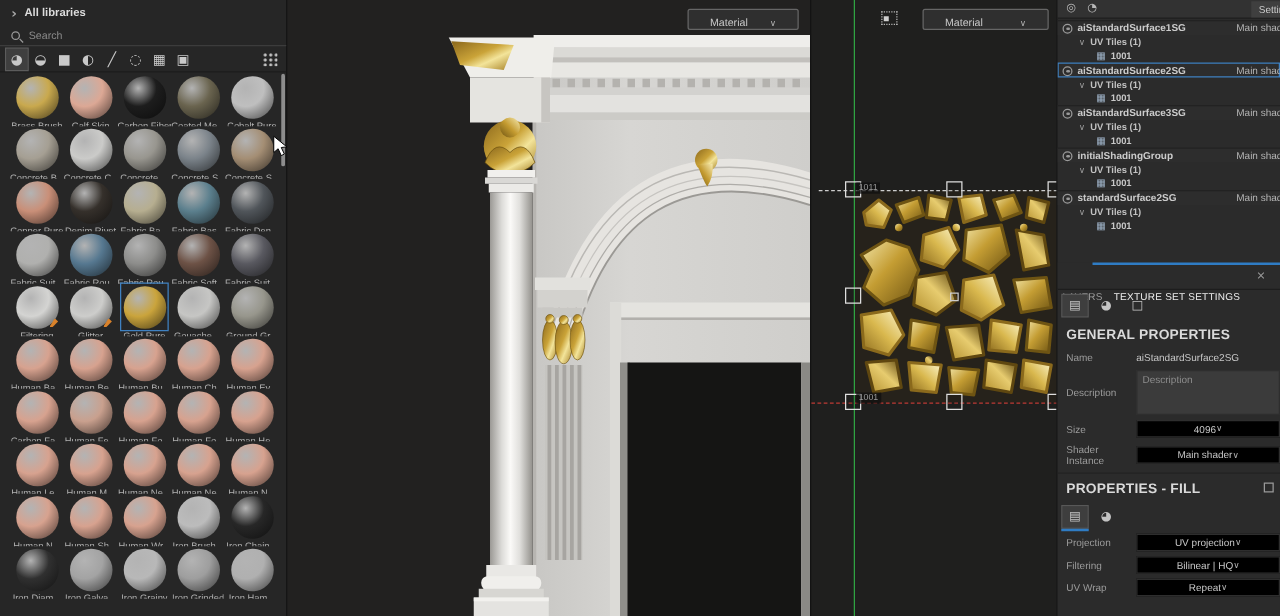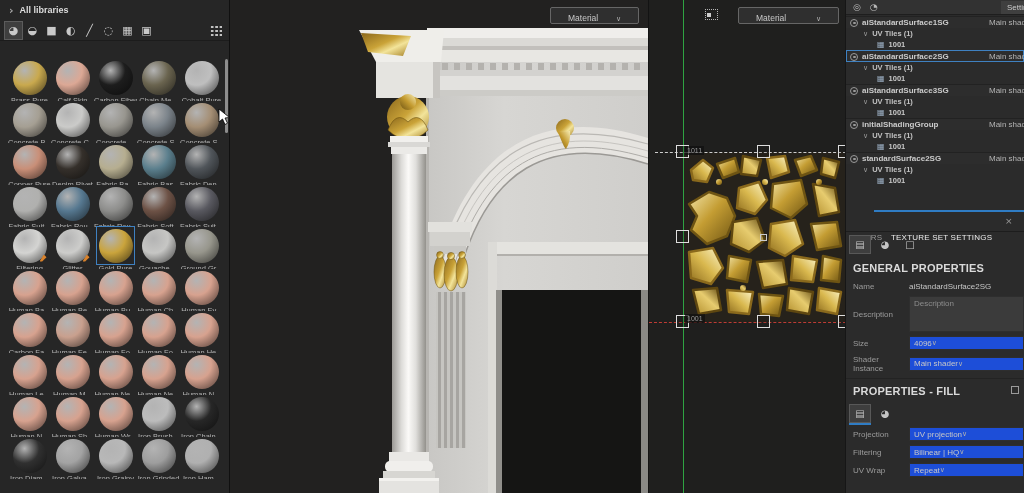--- a/index.html
+++ b/index.html
@@ -76,75 +76,79 @@
 .rp-body{position:absolute;top:232px;left:0;right:0}
 .tool-row{display:flex;gap:5px;padding:4px 4px 3px}
 .tbtn{width:20px;height:17px;display:flex;align-items:center;justify-content:center;color:#c3c3c3;font-size:10px;position:relative;line-height:1}
 .tbtn.sel{background:#3e3e3e;outline:1px solid #585858}
 .tbtn.blue::after{content:"";position:absolute;left:-1px;right:-1px;bottom:-3px;height:2px;background:#2f7cc4}
 .sec-title{font-weight:bold;color:#dadada;font-size:11px;padding:6px 7px 4px;letter-spacing:.2px}
 .frow{display:flex;align-items:center;padding:2px 0 2px 7px;min-height:16px}
 .frow.top{align-items:center}
 .flabel{width:56px;color:#9b9b9b;flex:none;padding-top:1px}
 .fplain{color:#c7c7c7}
-.ffield{flex:1;height:14px;background:#1d4ed8;border:1px solid #2e2e2e;display:flex;align-items:center;justify-content:flex-start;padding:0 4px;color:#c7c7c7}
+.ffield{flex:1;height:14px;background:#000000;border:1px solid #2e2e2e;display:flex;align-items:center;justify-content:center;padding:0 4px;color:#c7c7c7}
 .farea{flex:1;height:36px;background:#3b3b3b;border:1px solid #2e2e2e;color:#8d8d8d;padding:2px 4px}
 .hdr-row{position:relative;border-top:1px solid #232323;margin-top:3px}
 .hdr-icon{position:absolute;right:5px;top:7px;width:8px;height:8px;border:1px solid #9a9a9a}
 
 
 .cursor{position:absolute;z-index:50}
 </style>
 </head>
 <body>
 
 <div class="app">
 
   <div class="shelf">
     <div class="shelf-header">
       <span class="chev-r glyph">›</span>
       <span>All libraries</span>
+    </div>
+    <div class="search-row">
+      <span class="mag"></span>
+      <span class="search-ph">Search</span>
     </div>
     <div class="filter-bar">
       <div style="display:flex;gap:2px">
           <div class="ficon glyph sel">◕</div>
           <div class="ficon glyph">◒</div>
           <div class="ficon glyph">■</div>
           <div class="ficon glyph">◐</div>
           <div class="ficon glyph">╱</div>
           <div class="ficon glyph">◌</div>
           <div class="ficon glyph">▦</div>
           <div class="ficon glyph">▣</div>
         </div>
       <div class="grid-toggle"></div>
     </div>
     <div class="materials">
         <div class="mat-cell">
           <div class="sphere-wrap">
             <div class="sphere" style="background: radial-gradient(circle at 34% 28%, rgba(255, 255, 255, 0.65), rgb(201, 169, 78) 44%, rgba(0, 0, 0, 0.9) 128%);"></div>
           </div>
-          <div class="mat-label">Brass Pure</div>
+          <div class="mat-label">Brass Brush</div>
         </div>
         <div class="mat-cell">
           <div class="sphere-wrap">
             <div class="sphere" style="background: radial-gradient(circle at 34% 28%, rgba(255, 255, 255, 0.65), rgb(220, 168, 149) 44%, rgba(0, 0, 0, 0.9) 128%);"></div>
           </div>
           <div class="mat-label">Calf Skin</div>
         </div>
         <div class="mat-cell">
           <div class="sphere-wrap">
             <div class="sphere" style="background: radial-gradient(circle at 34% 28%, rgba(255, 255, 255, 0.65), rgb(29, 29, 29) 44%, rgba(0, 0, 0, 0.9) 128%);"></div>
           </div>
           <div class="mat-label">Carbon Fiber</div>
         </div>
         <div class="mat-cell">
           <div class="sphere-wrap">
             <div class="sphere" style="background: radial-gradient(circle at 34% 28%, rgba(255, 255, 255, 0.65), rgb(106, 100, 79) 44%, rgba(0, 0, 0, 0.9) 128%);"></div>
           </div>
-          <div class="mat-label">Chain Me...</div>
+          <div class="mat-label">Coated Me...</div>
         </div>
         <div class="mat-cell">
           <div class="sphere-wrap">
             <div class="sphere" style="background: radial-gradient(circle at 34% 28%, rgba(255, 255, 255, 0.65), rgb(191, 191, 191) 44%, rgba(0, 0, 0, 0.9) 128%);"></div>
           </div>
           <div class="mat-label">Cobalt Pure</div>
         </div>
         <div class="mat-cell">
           <div class="sphere-wrap">
             <div class="sphere" style="background: radial-gradient(circle at 34% 28%, rgba(255, 255, 255, 0.65), rgb(165, 159, 147) 44%, rgba(0, 0, 0, 0.9) 128%);"></div>

